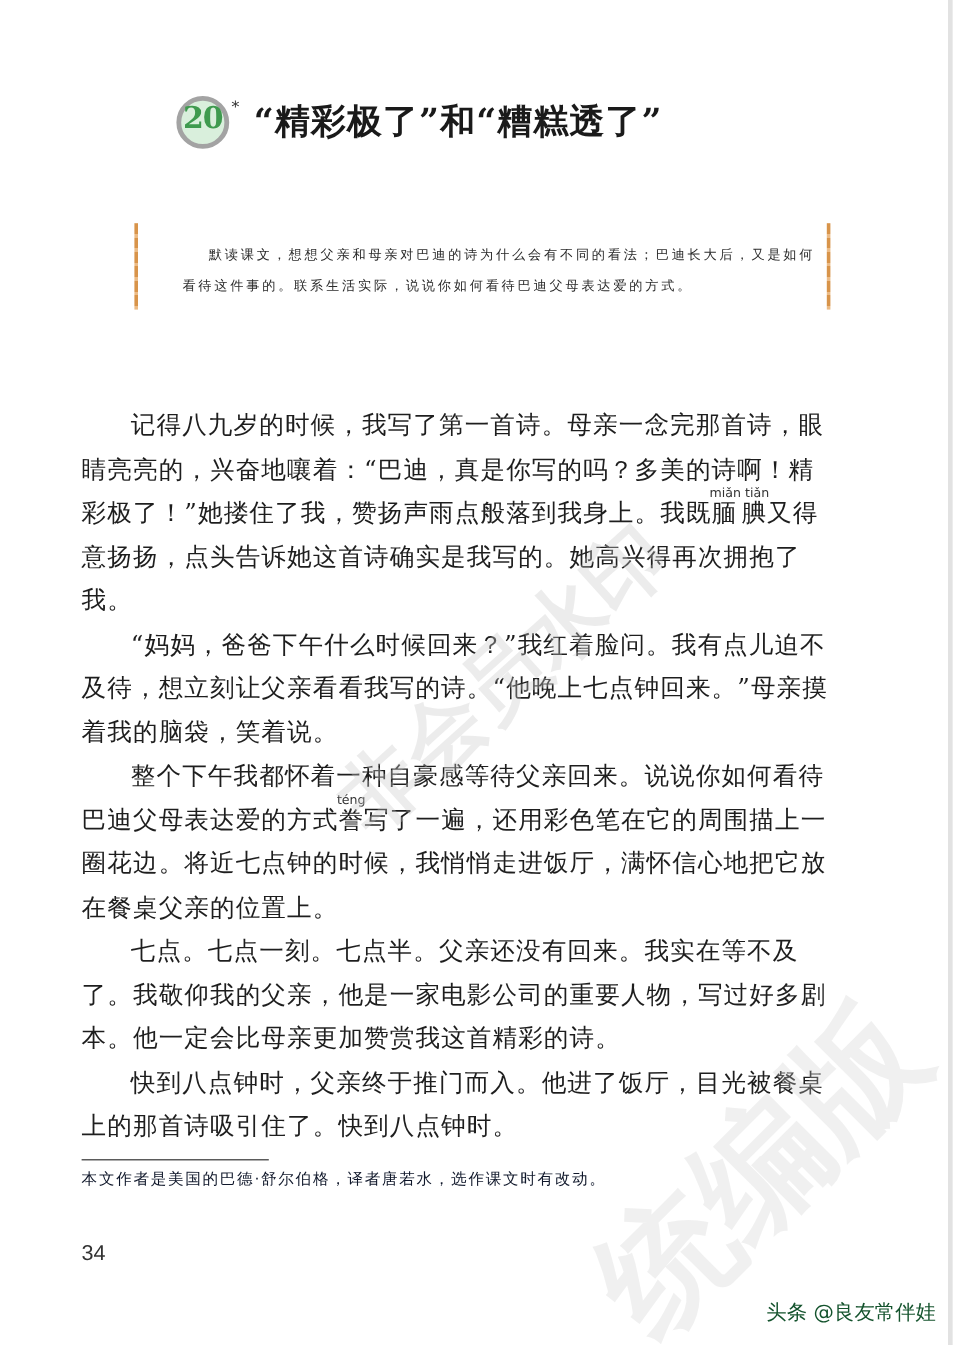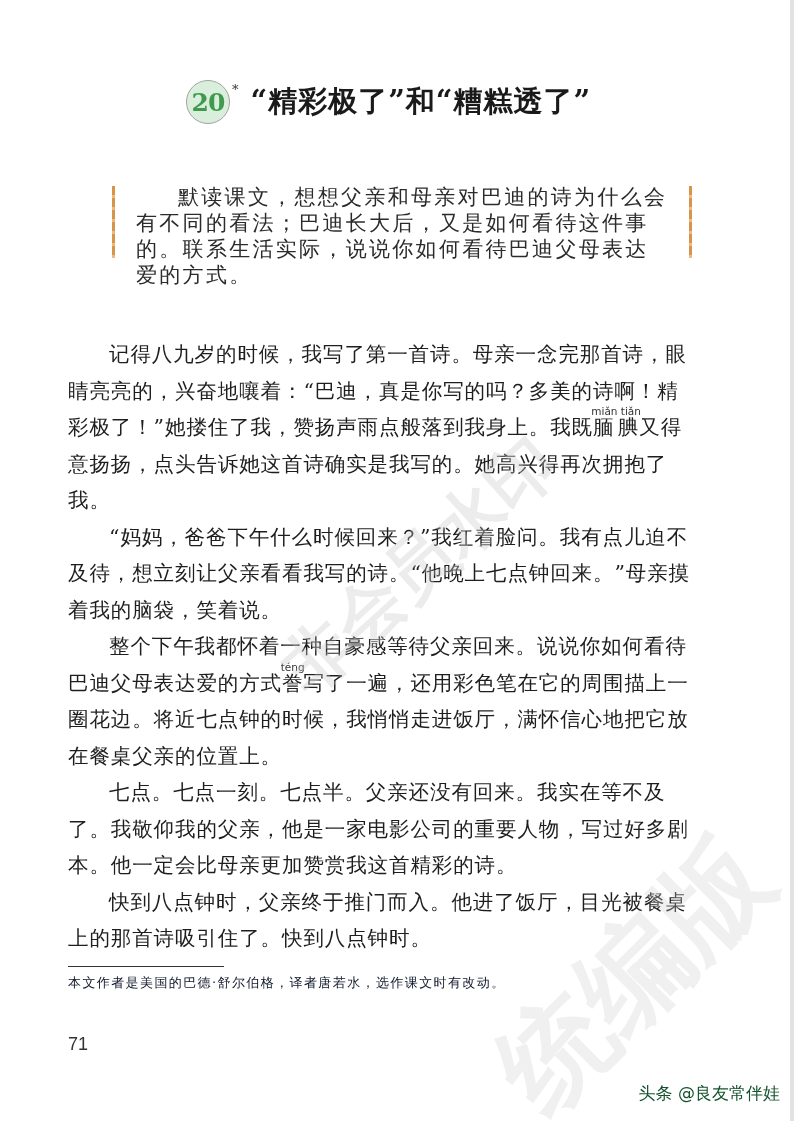--- a/index.html
+++ b/index.html
@@ -16,26 +16,26 @@
       background: #e2e2e2;
     }
     
     .title-row {
       position: absolute; left: 147px; top: 80px;
       display: flex; align-items: center;
     }
     .lesson-badge {
       width: 44px; height: 44px; border-radius: 50%;
       background: #d9efdc;
-      border: 1px solid #a3a3a3;
+      border: 4px solid #a3a3a3;
       box-sizing: border-box;
-      display: flex; align-items: center; justify-content: center;
+      display: flex; align-items: flex-start; justify-content: center;
       color: #3f9a4f;
       font-family: "DejaVu Serif", "Liberation Serif", serif;
-      font-weight: bold; font-size: 25px; letter-spacing: -1px; margin-left: 39px;
+      font-weight: bold; font-size: 25px; letter-spacing: -1px;
     }
     .badge-star {
       align-self: flex-start;
       font-size: 13px; color: #333; margin-left: 2px; margin-top: 2px;
     }
     .title-text {
       margin-left: 12px;
       font-size: 29px; color: #1a1a1a; letter-spacing: 1px;
       font-family: "DejaVu Serif", "Liberation Serif", serif;
     }
@@ -44,22 +44,22 @@
       position: absolute; left: 112px; top: 184px; width: 580px; height: 76px;
     }
     .bar {
       position: absolute; top: 2px; width: 3px; height: 72px;
       background: repeating-linear-gradient(to bottom, #d8944a 0 9px, #ecbb85 9px 12px);
     }
     .bar.left { left: 0; }
     .bar.right { right: 0; }
     .prompt-text {
       position: absolute; left: 24px; top: 0; width: 534px;
-      font-size: 21px; line-height: 26px; letter-spacing: 2.3px;
-      color: #2b2b2b; text-indent: 2em; margin: 0;
+      font-size: 11px; line-height: 26px; letter-spacing: 2.3px;
+      color: #2b2b2b; text-indent: 2em; margin: 16px;
       font-family: "DejaVu Sans", "Liberation Sans", sans-serif;
     }
     
     .body-text {
       position: absolute; left: 68px; top: 336px; width: 624px;
     }
     .para {
       margin: 0; font-size: 20.5px; line-height: 36.5px;
       text-indent: 2em; letter-spacing: 0.9px; color: #1e1e1e;
     }
@@ -120,18 +120,18 @@
   <p class="para"><span>记得八九岁的时候，我写了第一首诗。母亲一念完那首诗，眼睛亮亮的，兴奋地嚷着：“巴迪，真是你写的吗？多美的诗啊！精彩极了！”她搂住了我，赞扬声雨点般落到我身上。我既</span><ruby><span>腼腆</span><rt>miǎn tiǎn</rt></ruby><span>又得意扬扬，点头告诉她这首诗确实是我写的。她高兴得再次拥抱了我。</span></p>
   <p class="para">“妈妈，爸爸下午什么时候回来？”我红着脸问。我有点儿迫不及待，想立刻让父亲看看我写的诗。“他晚上七点钟回来。”母亲摸着我的脑袋，笑着说。</p>
   <p class="para"><span>整个下午我都怀着一种自豪感等待父亲回来。说说你如何看待巴迪父母表达爱的方式</span><ruby><span>誊</span><rt>téng</rt></ruby><span>写了一遍，还用彩色笔在它的周围描上一圈花边。将近七点钟的时候，我悄悄走进饭厅，满怀信心地把它放在餐桌父亲的位置上。</span></p>
   <p class="para">七点。七点一刻。七点半。父亲还没有回来。我实在等不及了。我敬仰我的父亲，他是一家电影公司的重要人物，写过好多剧本。他一定会比母亲更加赞赏我这首精彩的诗。</p>
   <p class="para">快到八点钟时，父亲终于推门而入。他进了饭厅，目光被餐桌上的那首诗吸引住了。快到八点钟时。</p>
 </div>
 
 <div class="footnote-rule"></div>
 <div class="footnote">本文作者是美国的巴德·舒尔伯格，译者唐若水，选作课文时有改动。</div>
 
-<div class="page-number">71</div>
+<div class="page-number">34</div>
 
 <div class="wm wm1">非会员水印</div>
 <div class="wm wm2">统编版</div>
 
 <div class="source-tag">头条 @良友常伴娃</div>
 
 </body></html>

